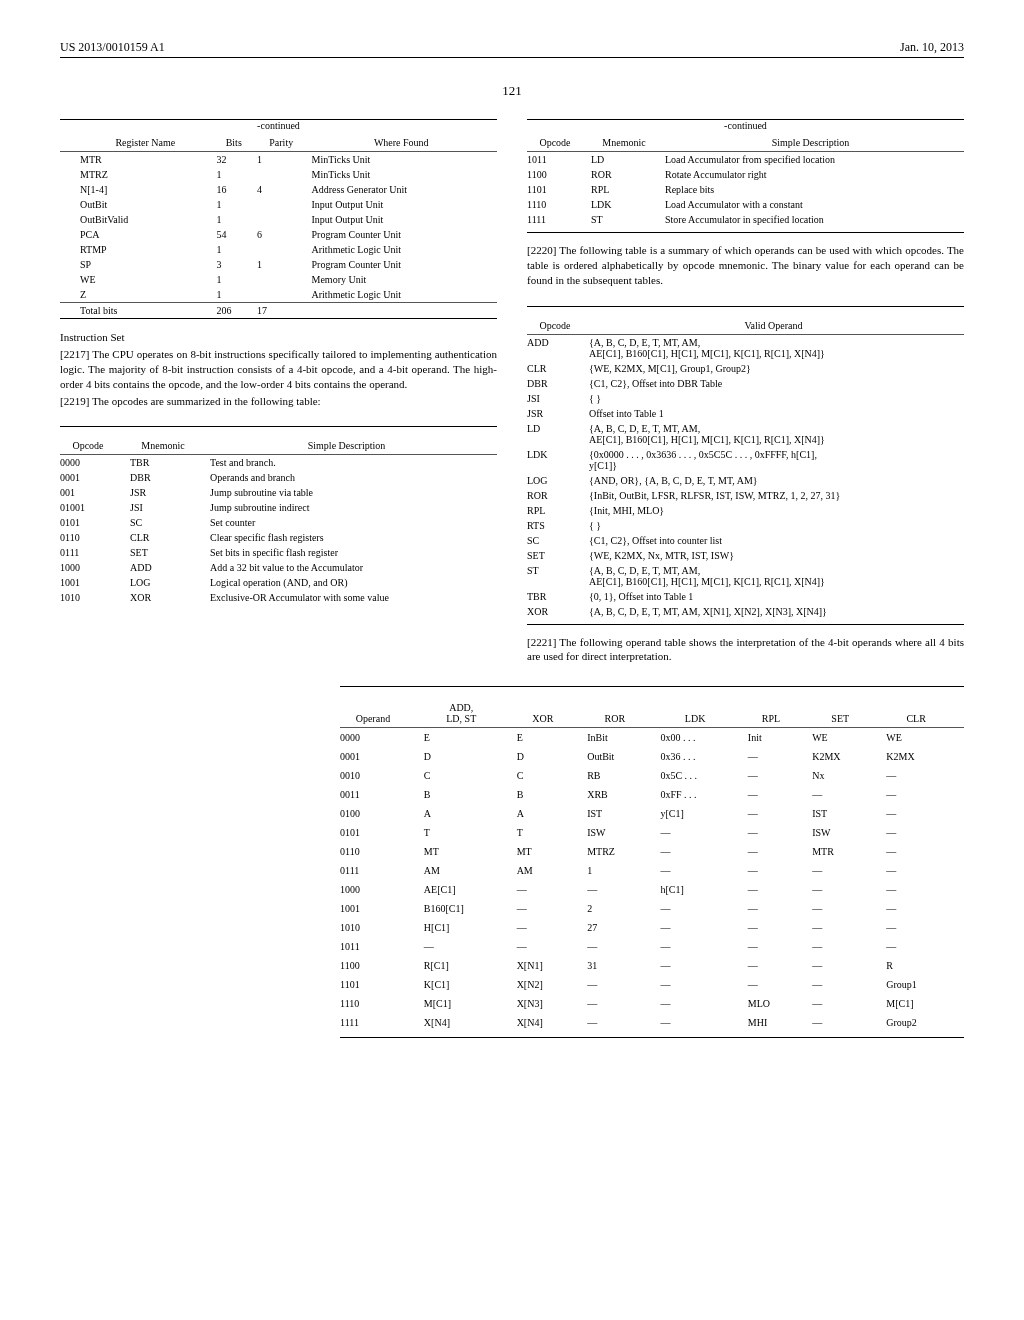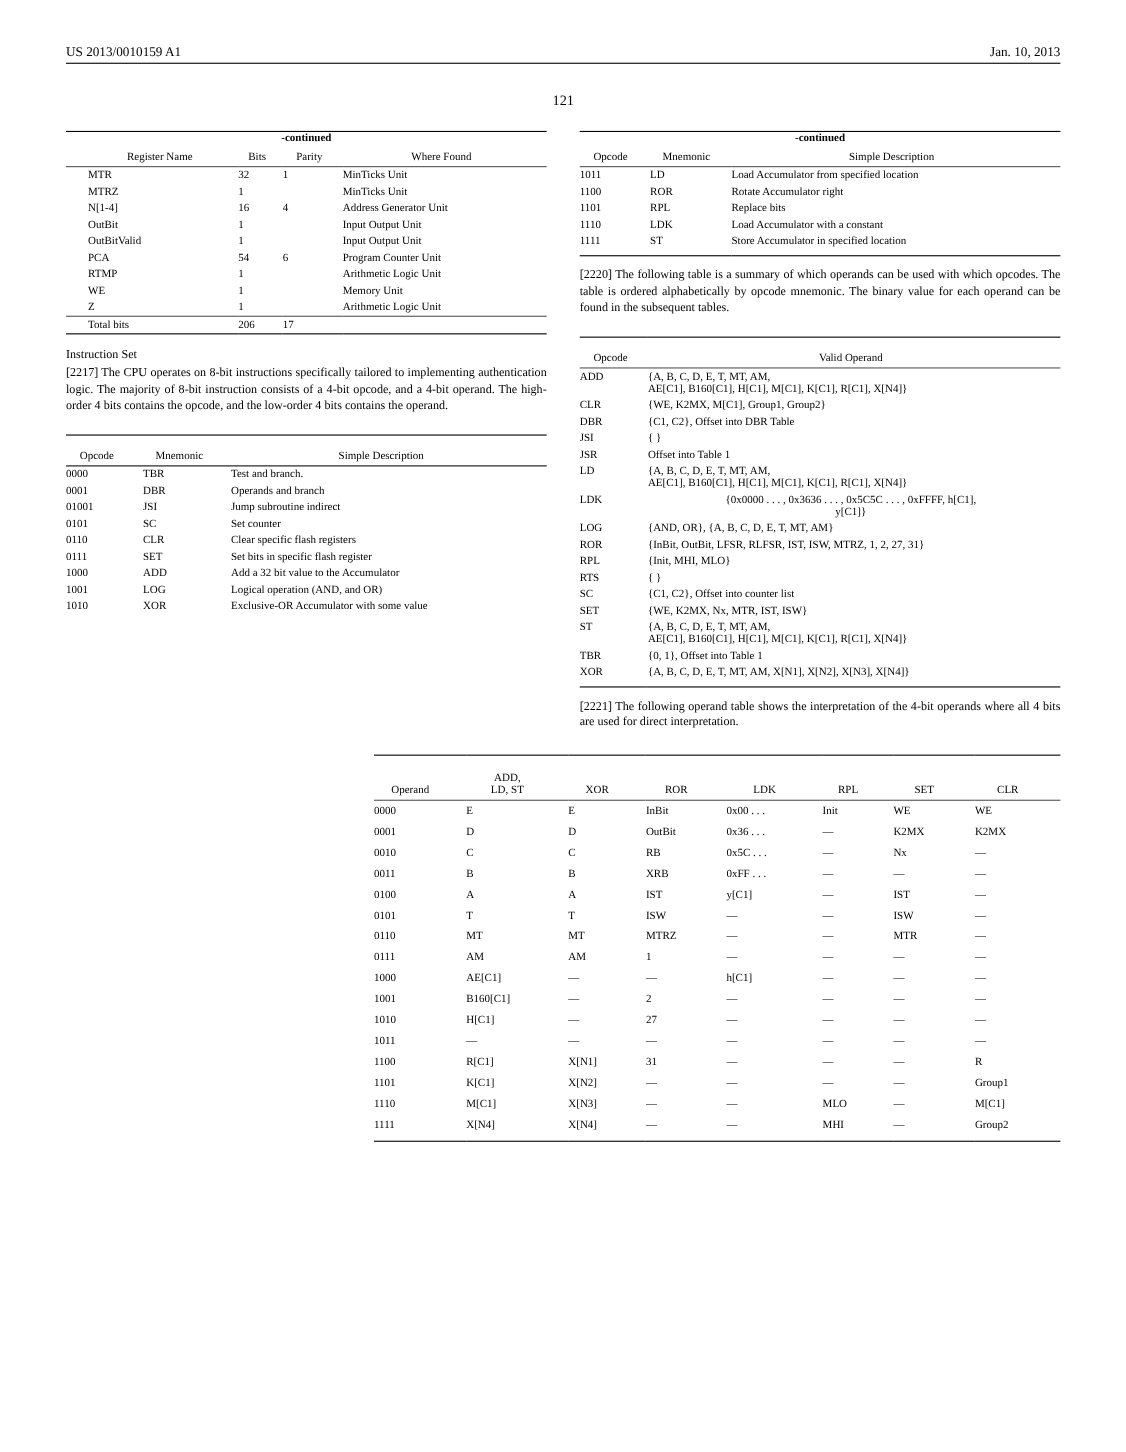--- a/index.html
+++ b/index.html
@@ -48,21 +48,21 @@
   th {
     font-weight: normal;
     text-align: center;
     padding: 3px 6px 3px 0;
     vertical-align: bottom;
   }
   td {
     padding: 2px 6px 2px 0;
     vertical-align: top;
   }
-  .rule-top { border-top: 1px solid black; font-weight: bold; }
+  .rule-top { border-top: 1px solid black; }
   .rule-bot { border-bottom: 1px solid black; }
   .thin-top { border-top: 0.5px solid #555; }
   .thin-bot { border-bottom: 0.5px solid #555; }
   .section-heading {
     font-size: 11px;
     margin: 12px 0 4px 0;
   }
   .para {
     font-size: 11px;
     text-align: justify;
@@ -136,20 +136,26 @@
             <td>6</td>
             <td>Program Counter Unit</td>
           </tr>
           <tr>
             <td style="padding-left: 20px;">RTMP</td>
             <td>1</td>
             <td></td>
             <td>Arithmetic Logic Unit</td>
           </tr>
           <tr>
+            <td style="padding-left: 20px;">SP</td>
+            <td>3</td>
+            <td>1</td>
+            <td>Program Counter Unit</td>
+          </tr>
+          <tr>
             <td style="padding-left: 20px;">WE</td>
             <td>1</td>
             <td></td>
             <td>Memory Unit</td>
           </tr>
           <tr>
             <td style="padding-left: 20px;">Z</td>
             <td>1</td>
             <td></td>
             <td>Arithmetic Logic Unit</td>
@@ -160,20 +166,21 @@
           <td style="padding-left:20px">Total bits</td>
           <td>206</td>
           <td>17</td>
           <td></td>
         </tr>
       </tfoot>
     </table>
 
     <div class="section-heading">Instruction Set</div>
     <p class="para">[2217]   The CPU operates on 8-bit instructions specifically tailored to implementing authentication logic. The majority of 8-bit instruction consists of a 4-bit opcode, and a 4-bit operand. The high-order 4 bits contains the opcode, and the low-order 4 bits contains the operand.</p>
+    <p class="para">[2219]   The opcodes are summarized in the following table:</p>
 
     <table class="t3" style="margin-top:18px">
       <thead>
         <tr class="rule-top">
             <th colspan="3" style="height:4px"></th>
           </tr>
         <tr class="thin-bot">
           <th class="opcode-col-first">Opcode</th>
           <th class="mn-col">Mnemonic</th>
           <th>Simple Description</th>
@@ -182,20 +189,25 @@
       <tbody id="t3body">
           <tr>
             <td>0000</td>
             <td>TBR</td>
             <td>Test and branch.</td>
           </tr>
           <tr>
             <td>0001</td>
             <td>DBR</td>
             <td>Operands and branch</td>
+          </tr>
+          <tr>
+            <td>001</td>
+            <td>JSR</td>
+            <td>Jump subroutine via table</td>
           </tr>
           <tr>
             <td>01001</td>
             <td>JSI</td>
             <td>Jump subroutine indirect</td>
           </tr>
           <tr>
             <td>0101</td>
             <td>SC</td>
             <td>Set counter</td>
@@ -308,21 +320,21 @@
             <td style="white-space: pre-line;">JSR</td>
             <td style="white-space: pre-line;">Offset into Table 1</td>
           </tr>
           <tr>
             <td style="white-space: pre-line;">LD</td>
             <td style="white-space: pre-line;">{A, B, C, D, E, T, MT, AM,
 AE[C1], B160[C1], H[C1], M[C1], K[C1], R[C1], X[N4]}</td>
           </tr>
           <tr>
             <td style="white-space: pre-line;">LDK</td>
-            <td style="white-space: pre-line; text-align: center;">{0x0000 . . . , 0x3636 . . . , 0x5C5C . . . , 0xFFFF, h[C1],
+            <td style="white-space: pre-line;">{0x0000 . . . , 0x3636 . . . , 0x5C5C . . . , 0xFFFF, h[C1],
 y[C1]}</td>
           </tr>
           <tr>
             <td style="white-space: pre-line;">LOG</td>
             <td style="white-space: pre-line;">{AND, OR}, {A, B, C, D, E, T, MT, AM}</td>
           </tr>
           <tr>
             <td style="white-space: pre-line;">ROR</td>
             <td style="white-space: pre-line;">{InBit, OutBit, LFSR, RLFSR, IST, ISW, MTRZ, 1, 2, 27, 31}</td>
           </tr>

